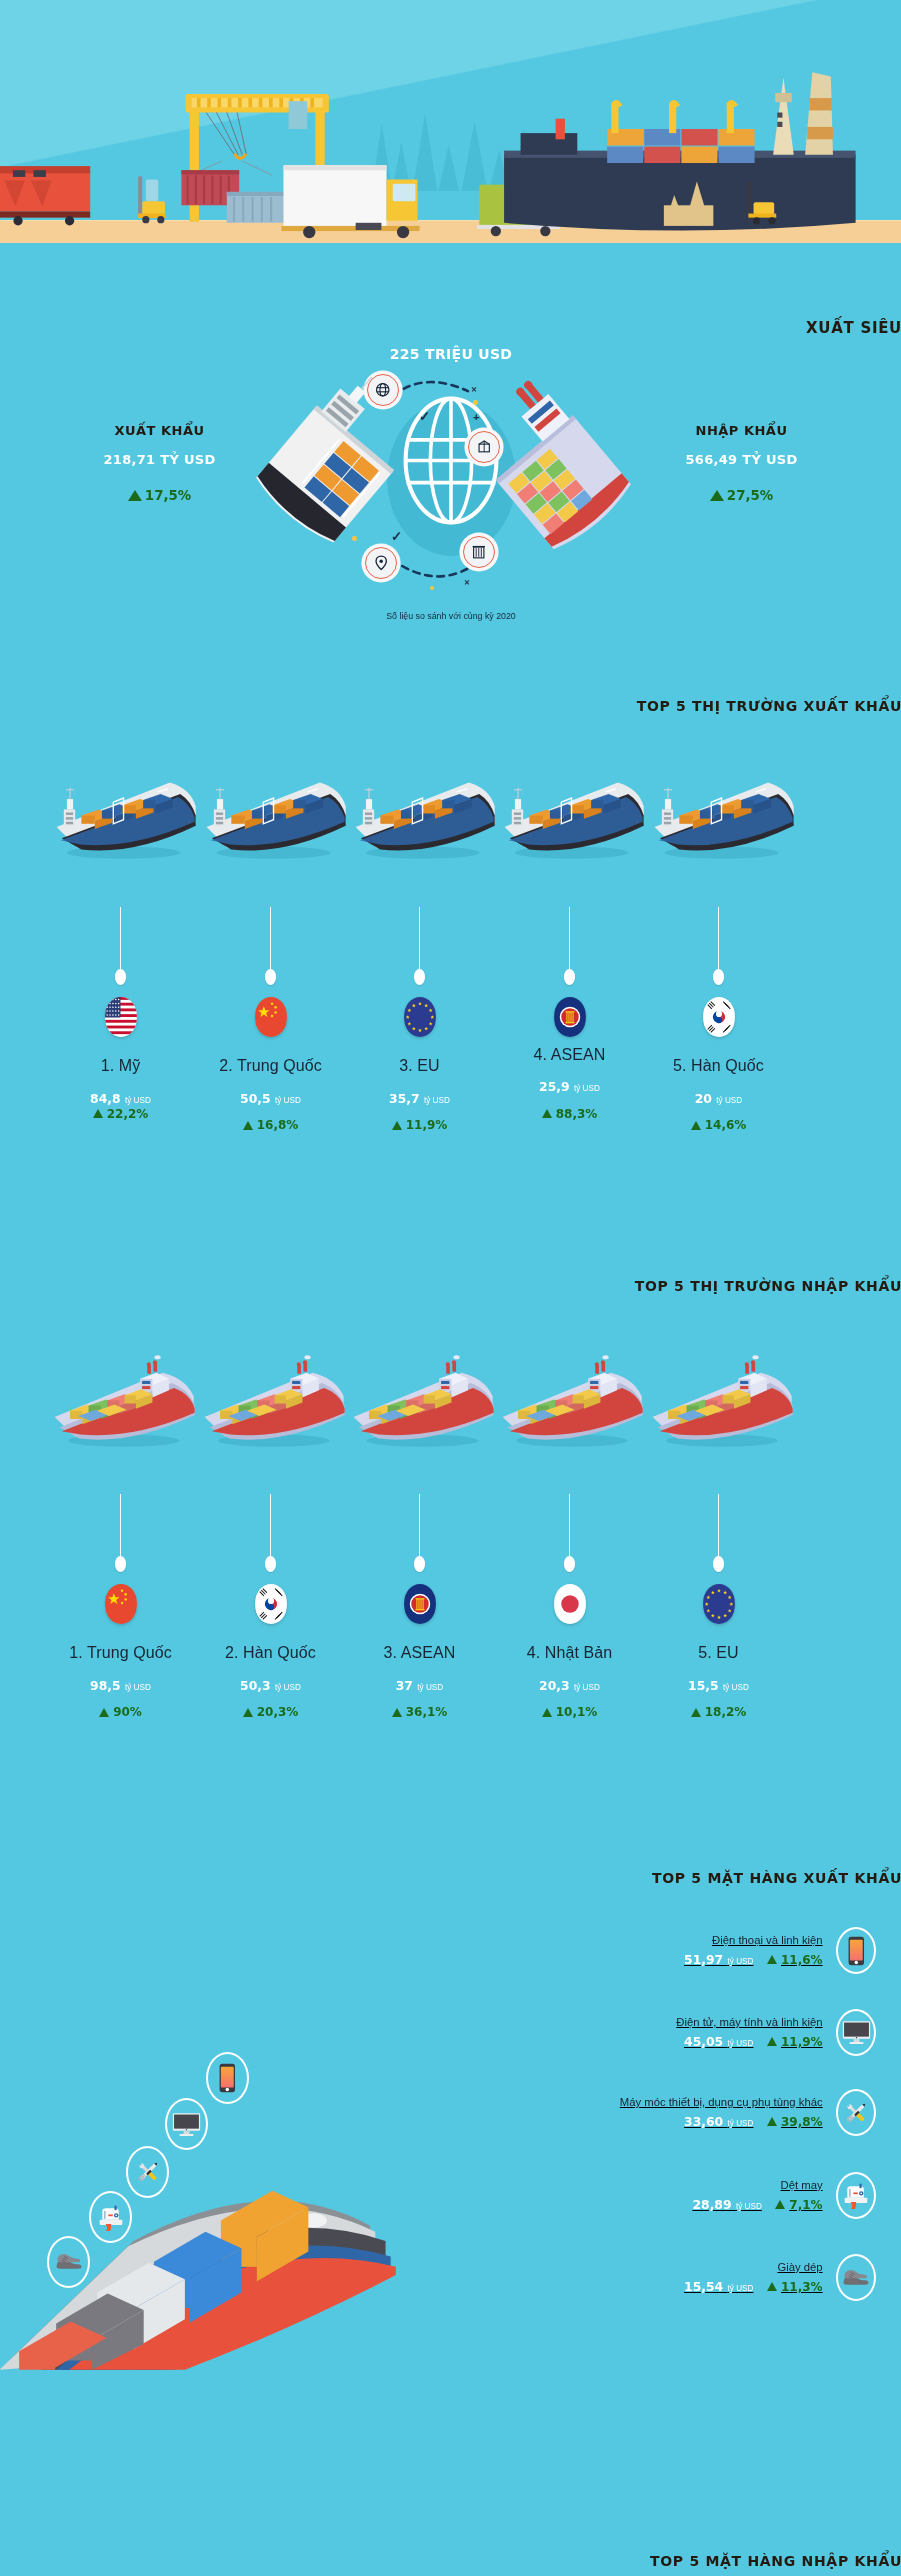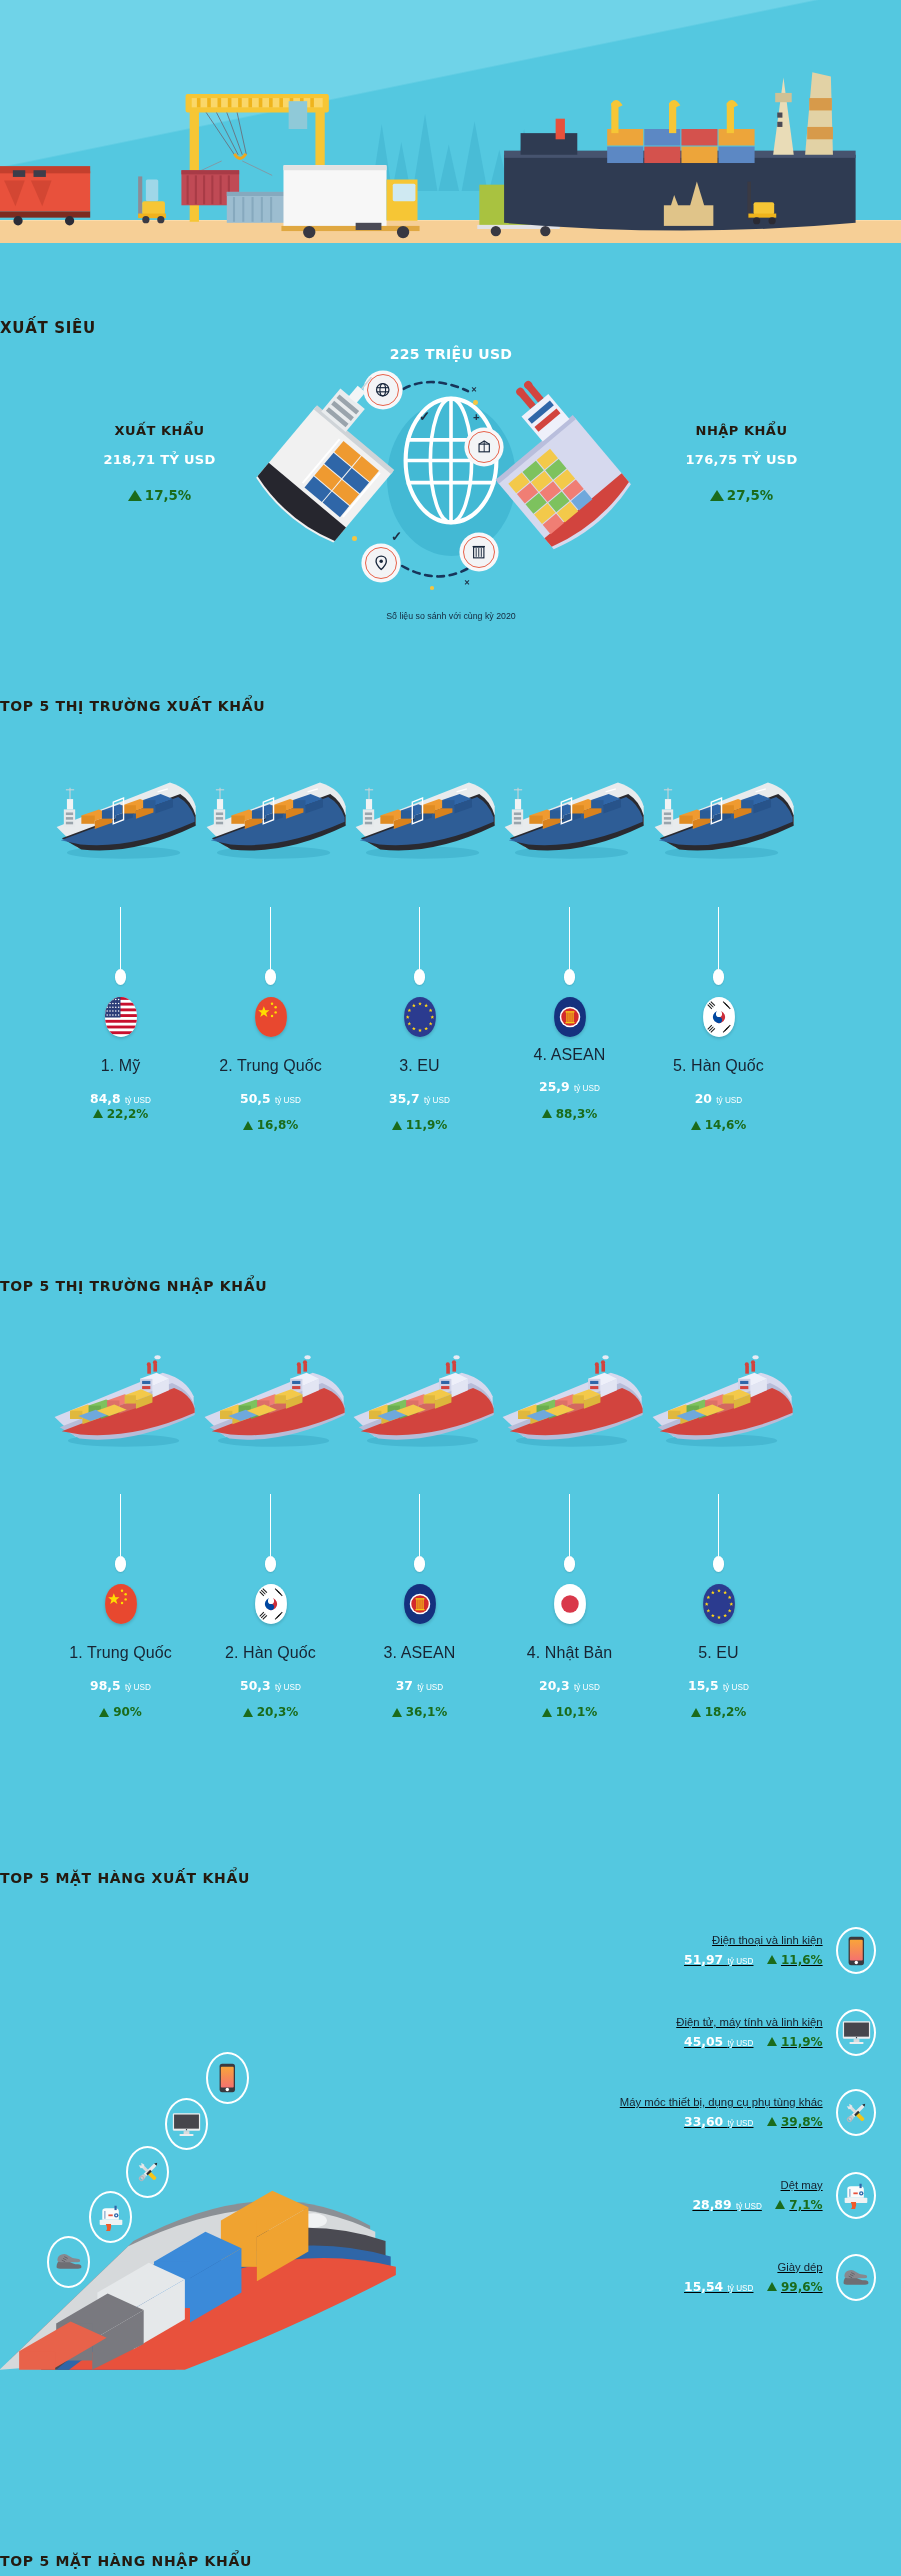--- a/index.html
+++ b/index.html
@@ -14,21 +14,21 @@
   
   .header-illo { position: absolute; left: 0; top: 0; width: 902px; height: 258px; overflow: hidden; }
   .sky-light { position:absolute; left:0; top:0; width:902px; height:185px;
      background: linear-gradient(to bottom right, #6fd3e8 0%, #6fd3e8 45%, #54c8e0 45.5%, #54c8e0 100%); }
   .skyline { position:absolute; left:361px; bottom:67px; width:289px; height:98px; }
   .dock { position:absolute; left:0; bottom:15.5px; width:902px; height:21.6px; background:#f6cf96; }
   .dock2 { position:absolute; left:0; bottom:26px; width:902px; height:12.4px; background:#fbdcab; }
 
   
   .sec-title {
-    position:absolute; width:100%; text-align:left;
+    position:absolute; width:100%; text-align:right;
     font-weight: 900; letter-spacing: 0.7px;
     color: #241a10; font-size: 14px;
     font-family: "DejaVu Sans", sans-serif;
     text-transform: uppercase;
   }
 
   
   .hero-label { position:absolute; text-align:center; color:#241a10; font-weight:900;
      font-family:"DejaVu Sans", sans-serif; letter-spacing:0.5px; font-size:13px; }
   .hero-value { position:absolute; text-align:center; color:#ffffff; font-weight:900;
@@ -251,21 +251,21 @@
 <div class="hero-value" style="top:346px;left:0;width:902px;font-size:14px">225 TRIỆU USD</div>
 
 <div class="hero-label" style="top:423px;left:41px;width:237px">XUẤT KHẨU</div>
 <div class="hero-value" style="top:452px;left:41px;width:237px">218,71 TỶ USD</div>
 <div class="hero-pct" style="top:488px;left:41px;width:237px">
   <span class="tri"></span>
   <span>17,5%</span>
 </div>
 
 <div class="hero-label" style="top:423px;left:623px;width:237px">NHẬP KHẨU</div>
-<div class="hero-value" style="top:452px;left:623px;width:237px">176,75 TỶ USD</div>
+<div class="hero-value" style="top:452px;left:623px;width:237px">566,49 TỶ USD</div>
 <div class="hero-pct" style="top:488px;left:623px;width:237px">
   <span class="tri"></span>
   <span>27,5%</span>
 </div>
 
 <div class="globe-wrap">
   <div class="globe-shadow"></div>
   <svg class="globe" viewBox="0 0 190 250">
     <ellipse cx="95" cy="125" rx="88" ry="120" fill="none" stroke="#ffffff" stroke-width="8"></ellipse>
     <ellipse cx="95" cy="125" rx="40" ry="120" fill="none" stroke="#ffffff" stroke-width="7"></ellipse>
@@ -1183,21 +1183,21 @@
         </svg>
       </div>
     </div>
     <div class="prod-row" style="top: 2254px; right: 26px;">
       <div class="prod-text">
            <div class="prod-name">Giày dép</div>
            <div class="prod-line r">
              <div class="prod-val">15,54 <small>tỷ USD</small></div>
              <div class="prod-pct">
                <span class="tri-sm"></span>
-               <span>99,6%</span>
+               <span>11,3%</span>
           </div>
            </div>
          </div>
          <div class="prod-icon" style="margin-left:13.4px">
         <svg viewBox="0 0 70 44" width="30" height="19.6">
         <path d="M6 34 q0 -12 10 -16 q10 -4 18 2 q10 8 22 8 q8 0 8 6 q0 4 -8 4 l-42 0 q-8 0 -8 -4 z" fill="#6e6e73"></path>
         <path d="M14 24 q0 -10 10 -13 q9 -3 16 3 q9 7 20 7 q7 0 7 5 q0 3 -7 3 l-38 0 q-8 0 -8 -5 z" fill="#88888e" transform="translate(-6,-6)"></path>
         <g stroke="#4c4c52" stroke-width="1.4">
             <line x1="18" y1="18" x2="26" y2="22"></line>
             <line x1="21" y1="14" x2="29" y2="18"></line>

